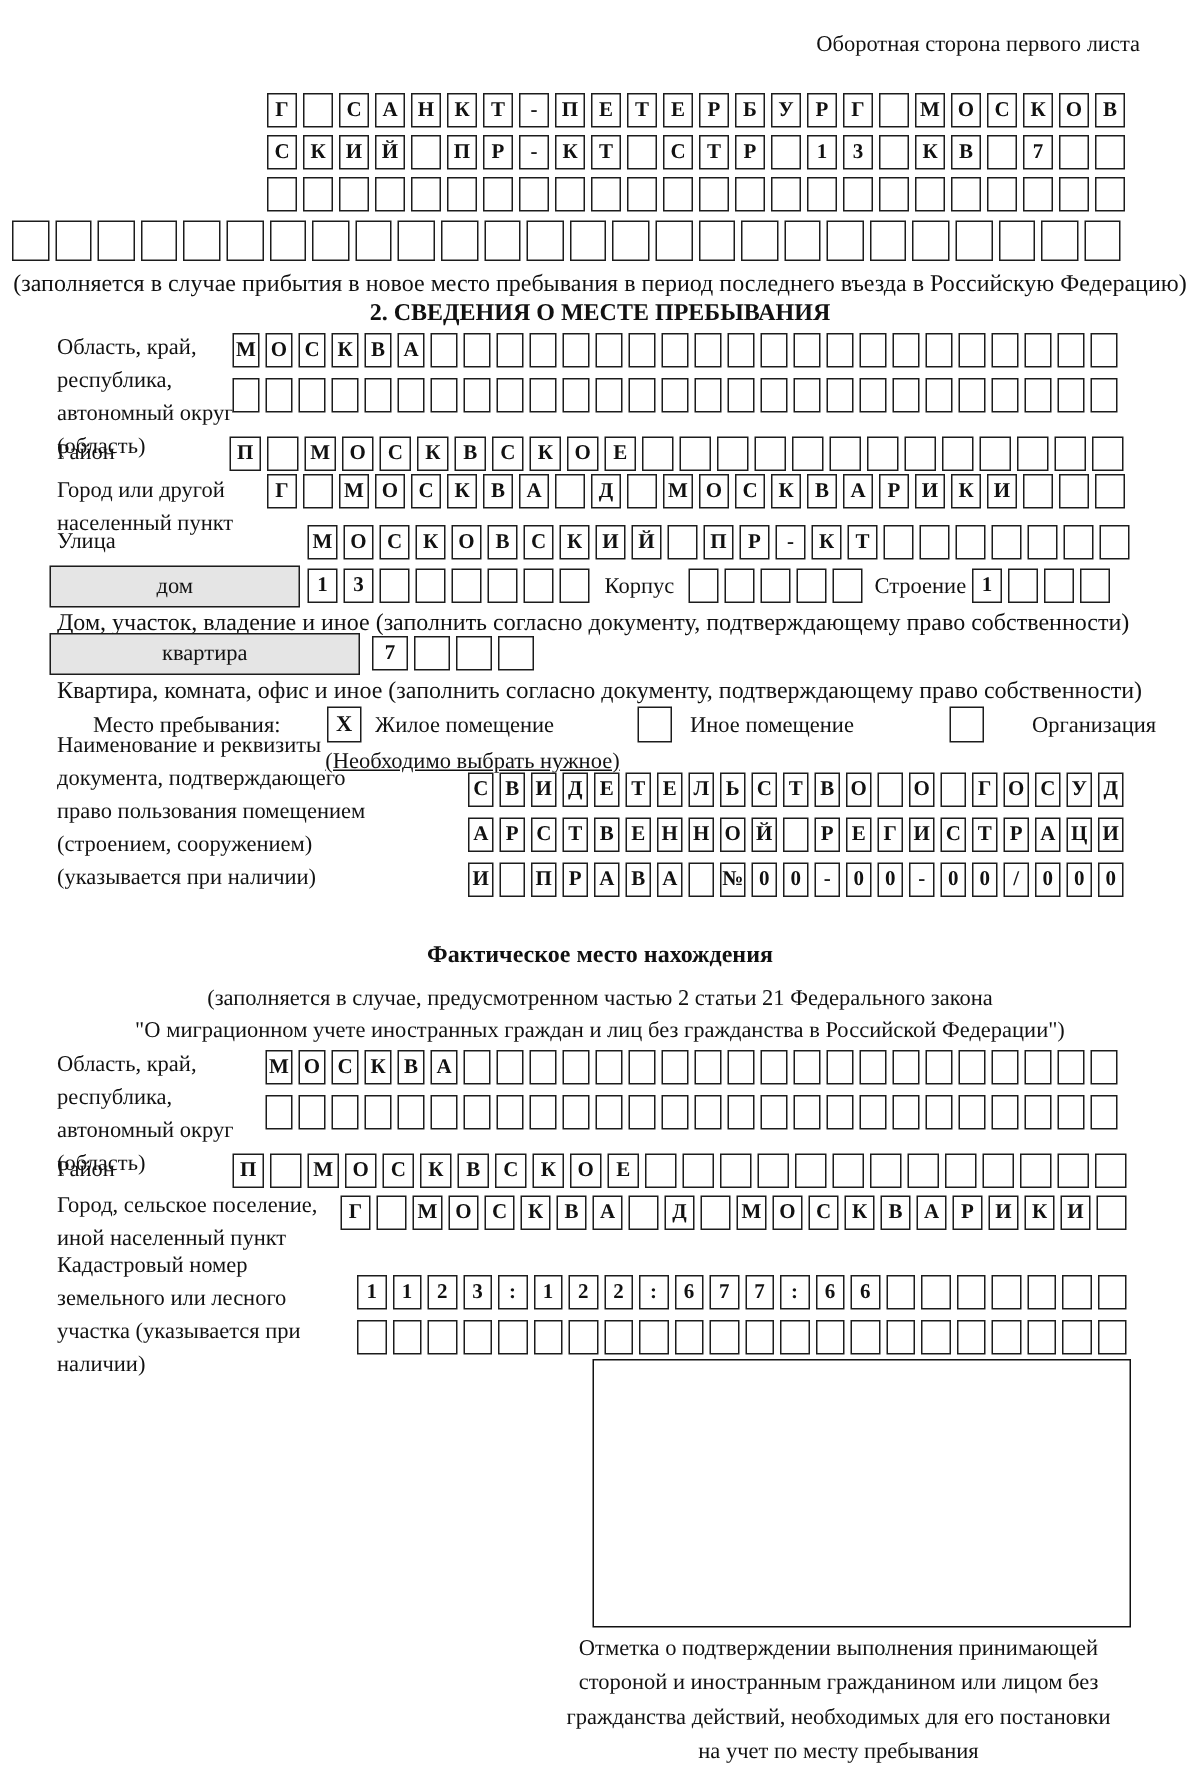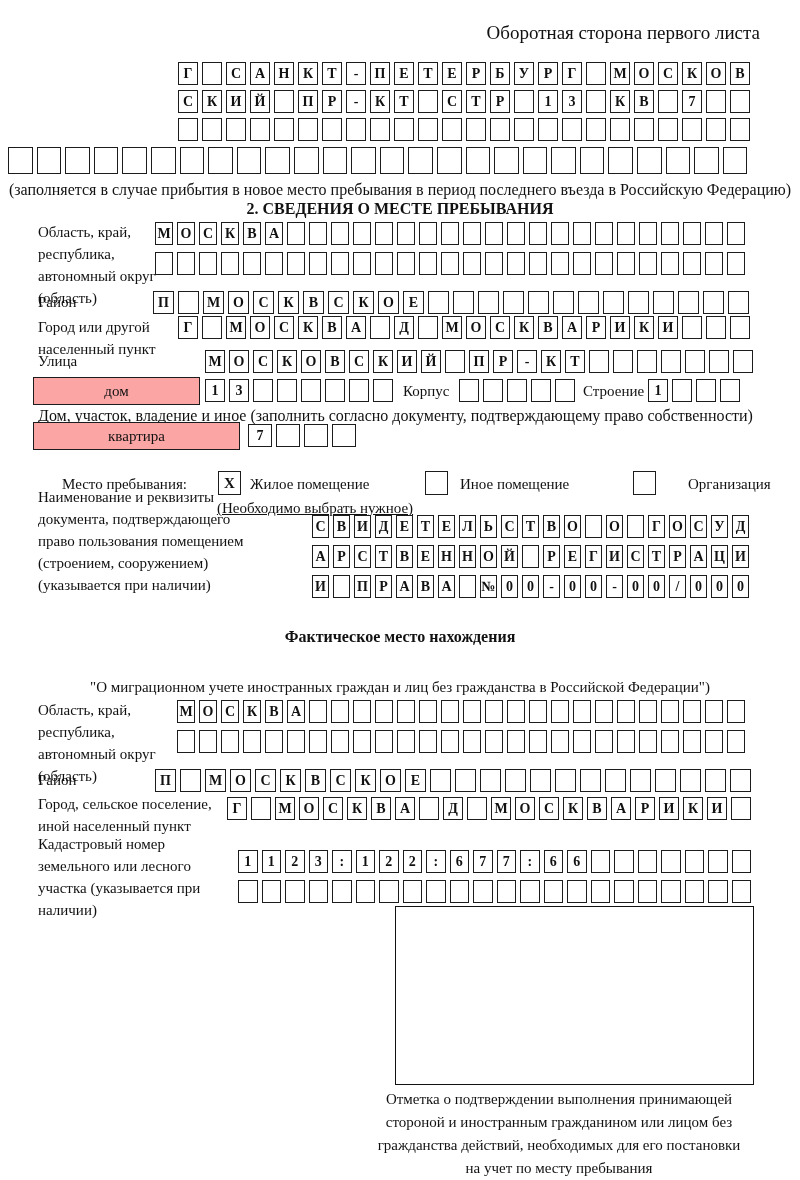--- a/index.html
+++ b/index.html
@@ -8,32 +8,32 @@
   .abs{position:absolute;}
   .lbl{position:absolute;font-size:15px;line-height:22px;}
   .note{position:absolute;font-size:16px;line-height:20px;}
   .center{left:0;width:800px;text-align:center;}
   .title{position:absolute;font-size:16px;font-weight:bold;}
   .cellrow{position:absolute;display:flex;gap:4px;}
   .cellrow > span{box-sizing:border-box;width:var(--cw,20px);height:var(--ch,23px);
         border:1.6px solid #1c1c1c;display:flex;align-items:center;justify-content:center;
         font-size:14px;font-weight:bold;background:#fff;}
   .widebox{position:absolute;box-sizing:border-box;height:28px;border:1.6px solid #1c1c1c;
-        display:flex;align-items:center;justify-content:center;font-size:15px;background:#fca5a5;}
+        display:flex;align-items:center;justify-content:center;font-size:15px;background:#e5e5e5;}
   .cb{position:absolute;box-sizing:border-box;width:23px;height:24px;border:1.6px solid #1c1c1c;
         display:flex;align-items:center;justify-content:center;font-size:15px;font-weight:bold;background:#fff;}
   .bigbox{position:absolute;left:395px;top:906px;width:357px;height:177px;
         border:1.8px solid #111;background:#fff;}
 </style>
 </head>
 <body>
 
 <div class="page">
 
-  <div class="abs" style="right:40px;top:22px;font-size:19px;">Оборотная сторона первого листа</div>
+  <div class="abs" style="right:40px;top:22px;font-size:15px;">Оборотная сторона первого листа</div>
 
   <div class="cellrow" style="left:178px;top:62px;--cw:20px;">
       <span>Г</span>
       <span></span>
       <span>С</span>
       <span>А</span>
       <span>Н</span>
       <span>К</span>
       <span>Т</span>
       <span>-</span>
@@ -309,20 +309,21 @@
     </div>
   <div class="note" style="left:38px;top:406px;width:740px;">Дом, участок, владение и иное (заполнить согласно документу, подтверждающему право собственности)</div>
 
   <div class="widebox" style="left:33px;top:422px;width:207px;">квартира</div>
   <div class="cellrow" style="left:248px;top:424px;--cw:24px;">
       <span>7</span>
       <span></span>
       <span></span>
       <span></span>
     </div>
+  <div class="note" style="left:38px;top:451px;width:740px;">Квартира, комната, офис и иное (заполнить согласно документу, подтверждающему право собственности)</div>
 
   <div class="lbl" style="left:62px;top:473px;">Место пребывания:</div>
   <div class="cb" style="left:218px;top:471px;">X</div>
   <div class="lbl" style="left:250px;top:473px;">Жилое помещение</div>
   <div class="cb" style="left:425px;top:471px;"></div>
   <div class="lbl" style="left:460px;top:473px;">Иное помещение</div>
   <div class="cb" style="left:633px;top:471px;"></div>
   <div class="lbl" style="left:688px;top:473px;">Организация</div>
   <div class="lbl" style="left:115px;top:497px;width:400px;text-align:center;text-decoration:underline;">(Необходимо выбрать нужное)</div>
 
@@ -391,20 +392,21 @@
       <span>-</span>
       <span>0</span>
       <span>0</span>
       <span>/</span>
       <span>0</span>
       <span>0</span>
       <span>0</span>
     </div>
 
   <div class="title center" style="top:628px;">Фактическое место нахождения</div>
+  <div class="lbl center" style="top:655px;">(заполняется в случае, предусмотренном частью 2 статьи 21 Федерального закона</div>
   <div class="lbl center" style="top:676px;">"О миграционном учете иностранных граждан и лиц без гражданства в Российской Федерации")</div>
 
   <div class="lbl" style="left:38px;top:699px;width:140px;">Область, край, республика, автономный округ (область)</div>
   <div class="cellrow" style="left:177px;top:700px;--cw:18px;">
       <span>М</span>
       <span>О</span>
       <span>С</span>
       <span>К</span>
       <span>В</span>
       <span>А</span>

